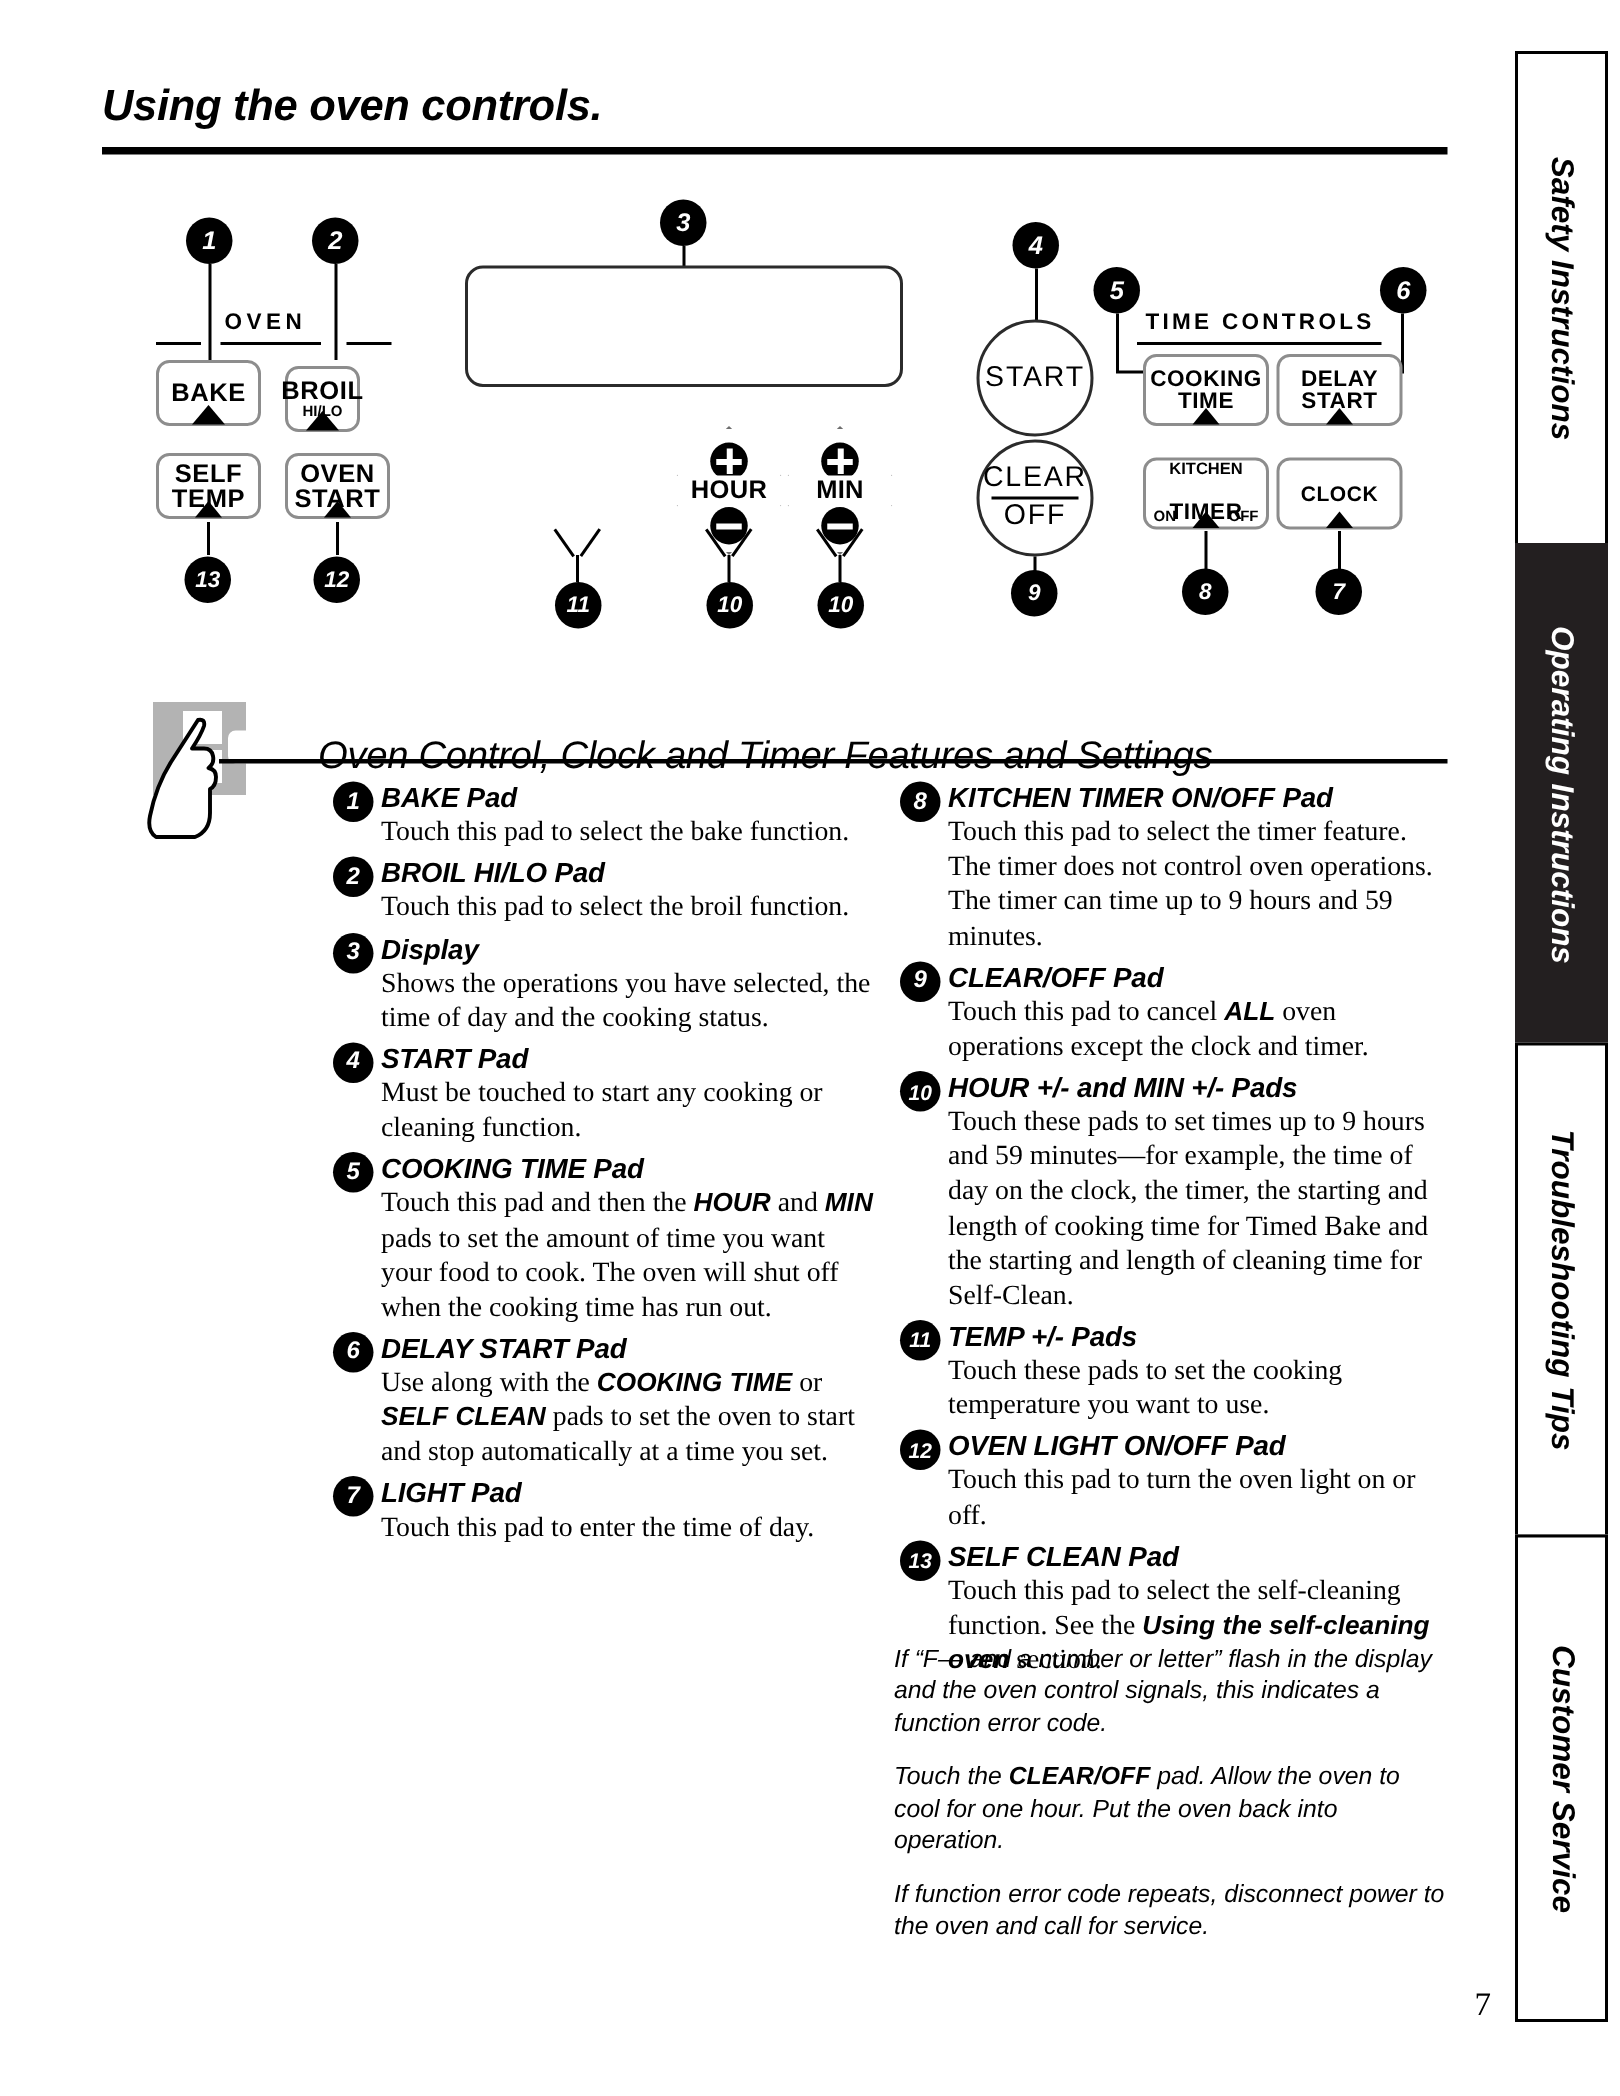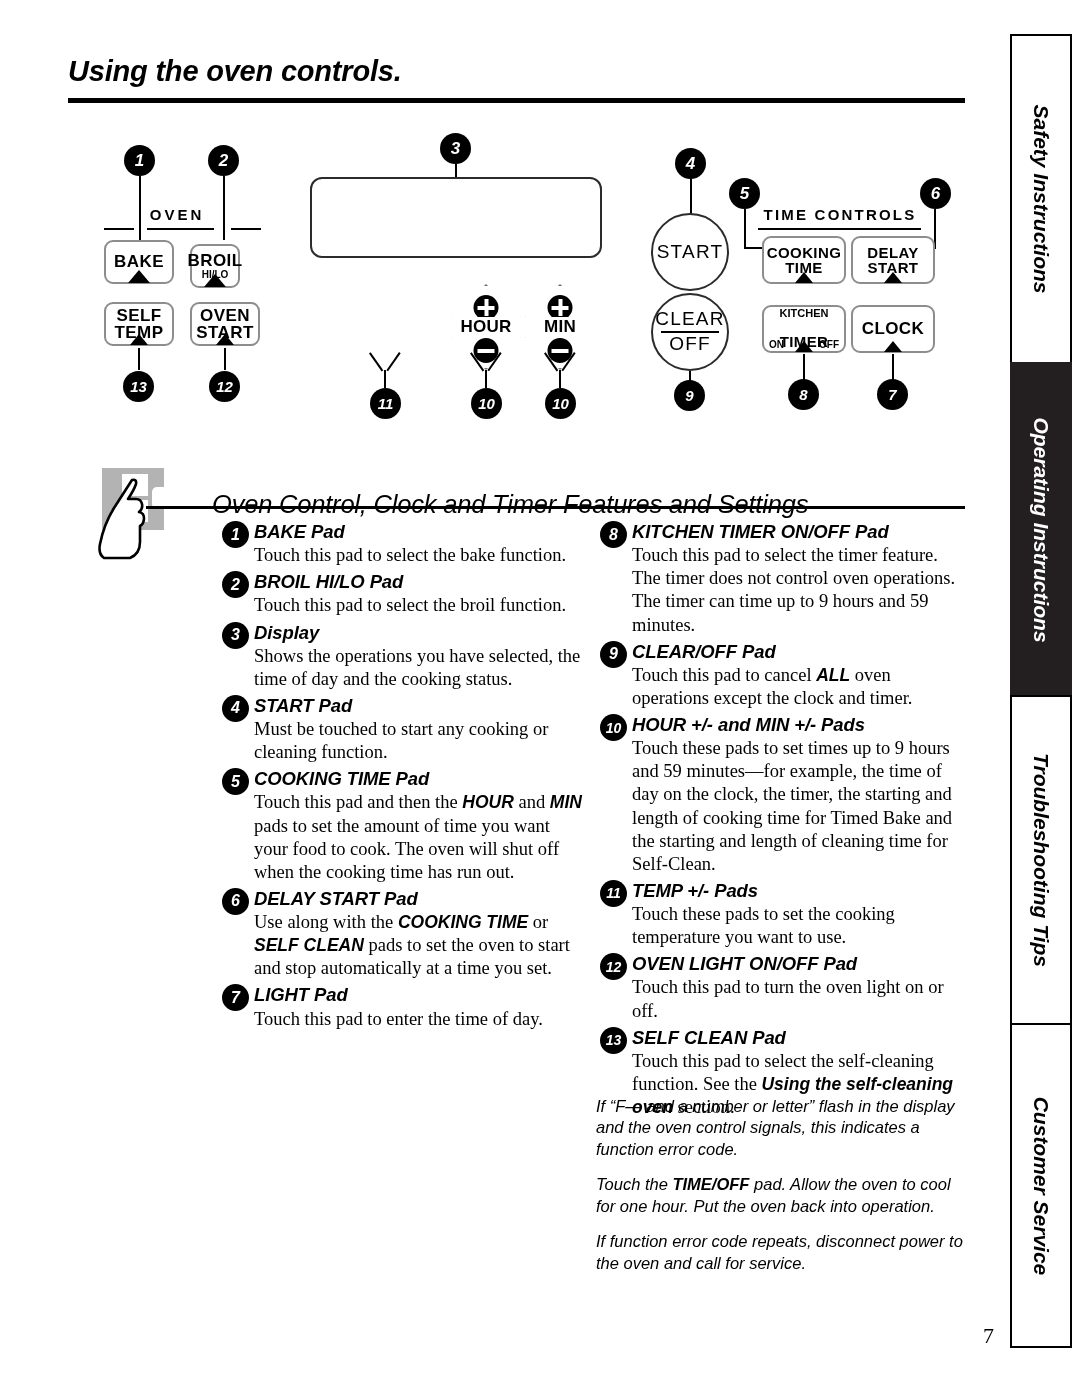--- a/index.html
+++ b/index.html
@@ -315,21 +315,21 @@
 
   <div class="pad" style="left:762px; top:305px; width:84px; height:48px;gap:15px;">
     <div class="sub" style="font-size:11px; margin:0;">KITCHEN</div>
     <div class="l1" style="font-size:15px;">TIMER</div>
     <div style="position:absolute; left:5px; bottom:1px; font-size:10px; font-weight:bold;">ON</div>
     <div style="position:absolute; right:5px; bottom:1px; font-size:10px; font-weight:bold;">OFF</div>
     <div class="tri small"></div>
   </div>
 
   <div class="pad" style="left:851px; top:305px; width:84px; height:48px;">
-    <div class="l1" style="font-size:17px;">CLOCK</div>
+    <div class="l1" style="font-size:14px;">CLOCK</div>
     <div class="tri small"></div>
   </div>
 
   <div class="lead lead-v" style="left:803px; top:354px; height:26px;"></div>
   <div class="callout small" style="left:788px; top:379px;">8</div>
   <div class="lead lead-v" style="left:892px; top:354px; height:26px;"></div>
   <div class="callout small" style="left:877px; top:379px;">7</div>
 
   <div class="hand-icon" style="left:94px; top:466px; width:104px; height:98px;">
     <svg width="104" height="98" viewBox="0 0 104 98">
@@ -433,21 +433,21 @@
       <div class="feat">
         <div class="feat-num two">13</div>
         <div class="feat-body">
           <div class="feat-title">SELF CLEAN Pad</div>
           <div class="feat-text">Touch this pad to select the self-cleaning function. See the <i>Using the self-cleaning oven</i> section.</div>
         </div>
       </div>
     </div>
   <div class="col" id="notes-col" style="left:596px; top:1096px; width:372px;">
       <div class="note">If “F— and a number or letter” flash in the display and the oven control signals, this indicates a function error code.</div>
-      <div class="note">Touch the <b>TIME/OFF</b> pad. Allow the oven to cool for one hour. Put the oven back into operation.</div>
+      <div class="note">Touch the <b>CLEAR/OFF</b> pad. Allow the oven to cool for one hour. Put the oven back into operation.</div>
       <div class="note">If function error code repeats, disconnect power to the oven and call for service.</div>
     </div>
 
   <div class="tabstrip" id="tabstrip">
       <div class="tab" style="top: 0px; height: 330px;">
         <span>Safety Instructions</span>
       </div>
       <div class="tab active" style="top: 328px; height: 335px;">
         <span>Operating Instructions</span>
       </div>

